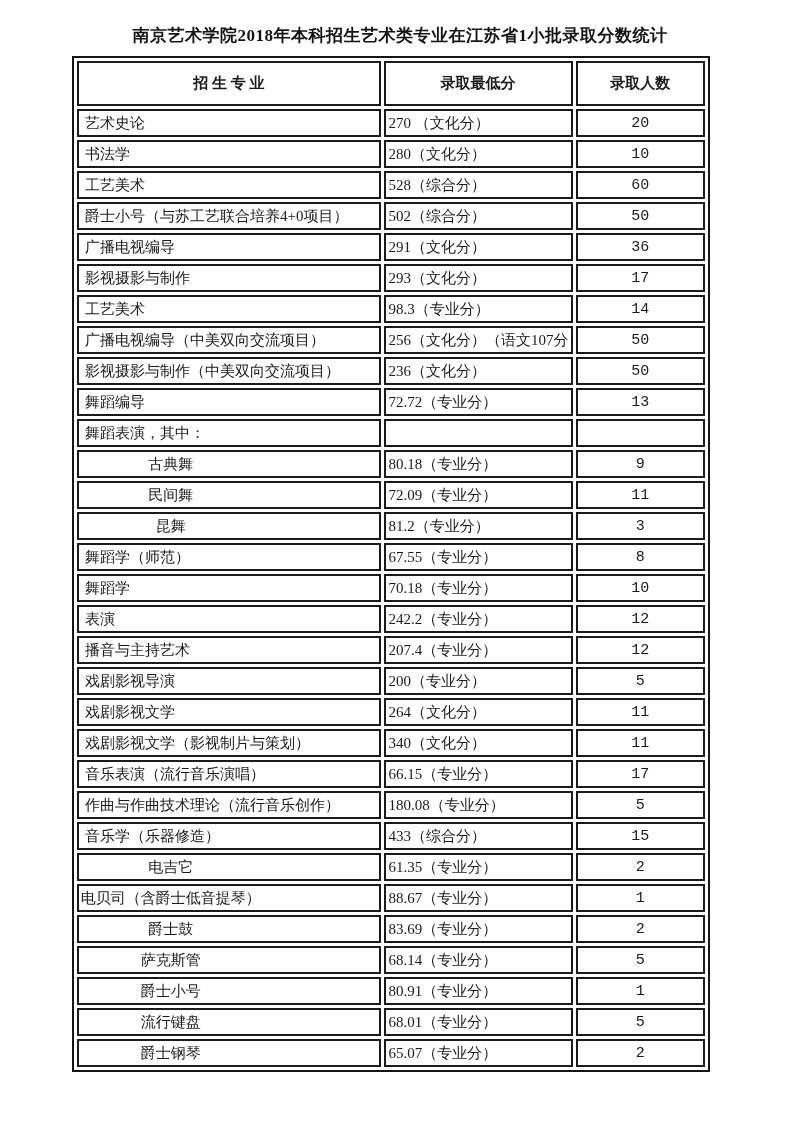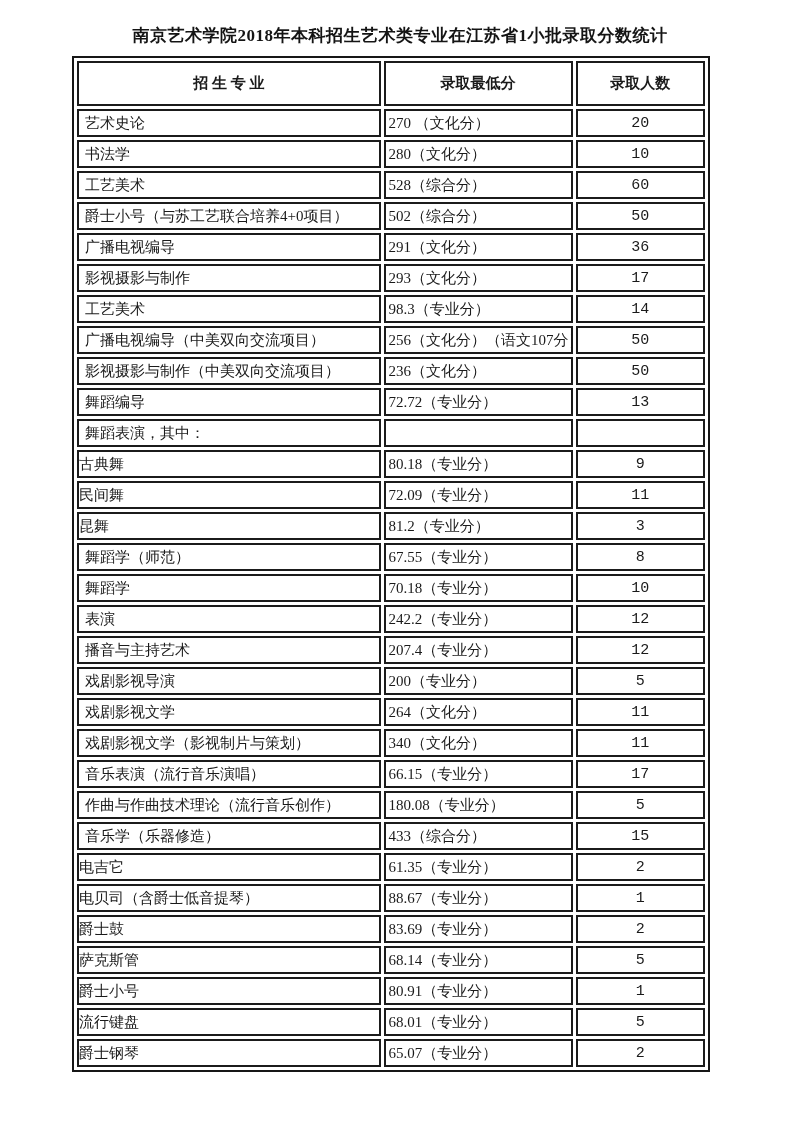--- a/index.html
+++ b/index.html
@@ -22,21 +22,21 @@
   }
   .score-table th,.score-table td{
     border:2px solid #1b1b1b;background:#ffffff;
     font-size:15px;vertical-align:middle;overflow:hidden;
   }
   .score-table th{
     height:33px;text-align:center;font-weight:bold;padding:4px 2px;
   }
   .score-table td{height:24px;padding:0 2px;}
   td.major-cell{text-align:left;padding-left:6px;margin-left:48px;}
-  td.major-cell.indent{text-align:left;padding-left:0;padding-right:116px;}
+  td.major-cell.indent{text-align:center;padding-left:0;padding-right:116px;}
   td.score-cell{text-align:left;padding-left:3px;white-space:nowrap;margin-left:20px;}
   td.count-cell{text-align:center;font-family:Liberation Mono, monospace;}
 </style>
 </head>
 <body>
 
 <div class="page-title">南京艺术学院2018年本科招生艺术类专业在江苏省1小批录取分数统计</div>
 
 <div class="table-wrap">
   <table class="score-table">

